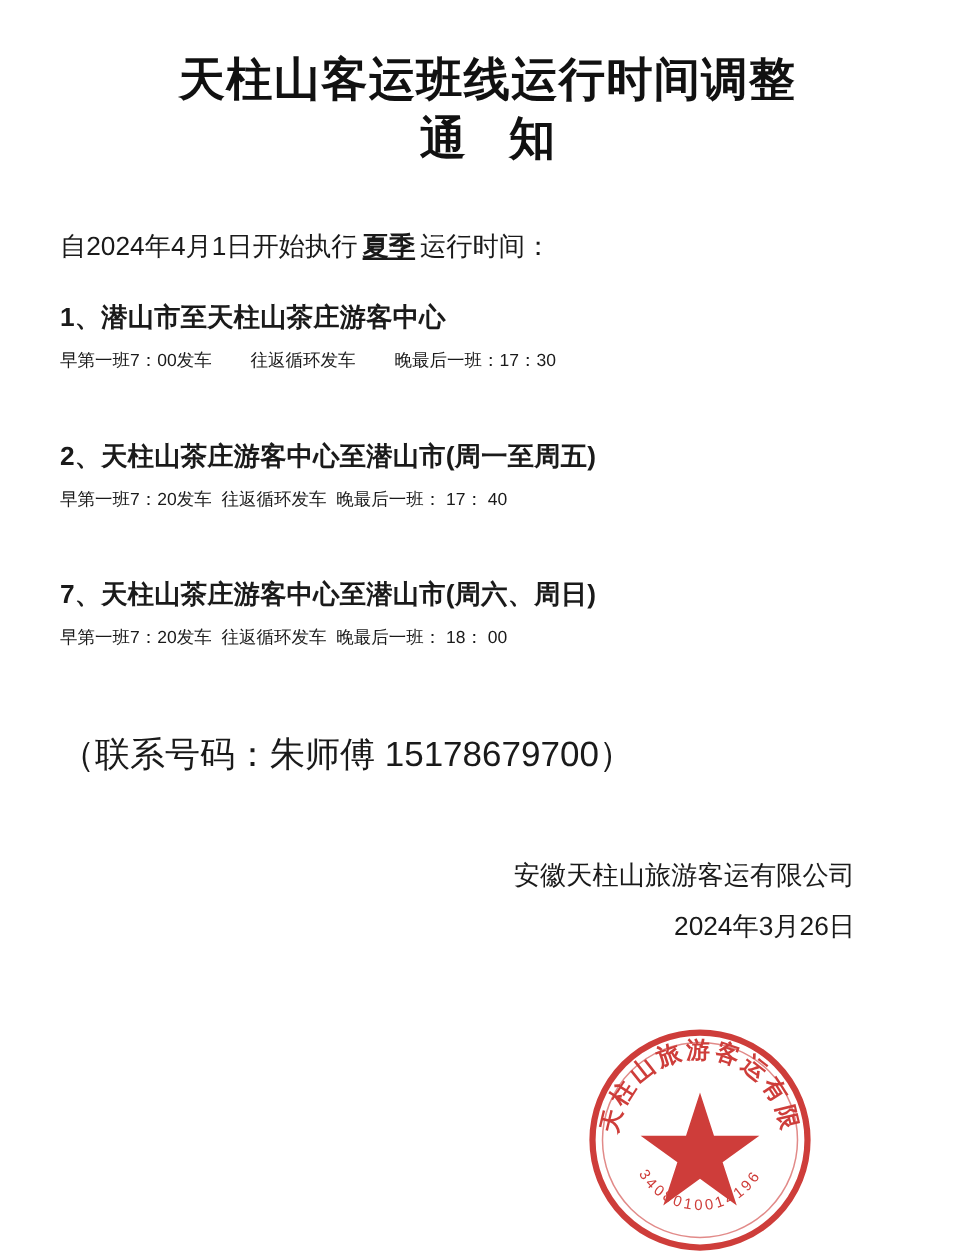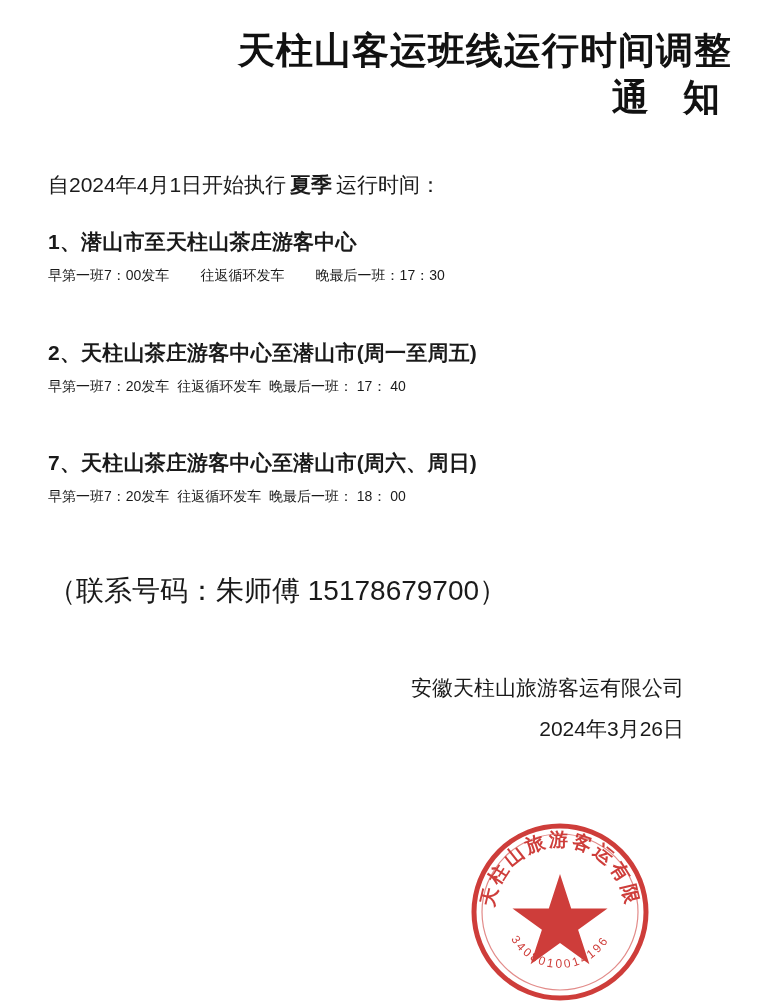--- a/index.html
+++ b/index.html
@@ -16,26 +16,26 @@
     overflow: hidden;
   }
   .page {
     position: relative;
     width: 780px;
     height: 1004px;
     box-sizing: border-box;
     padding: 26px 48px 0 48px;
   }
   .doc-title {
-    text-align: right;
+    text-align: center;
     font-size: 37px;
     font-weight: bold;
     letter-spacing: 1px;
     line-height: 1.28;
-    margin-top: 1px;
+    margin-top: 14px;
     color: #111;
   }
   .doc-title .line2 {
     display: block;
     letter-spacing: 12px;
     padding-left: 12px;
   }
   .intro {
     margin-top: 62px;
     font-size: 22px;
@@ -44,20 +44,21 @@
     color: #1a1a1a;
   }
   .effective {
     margin-top: 46px;
     font-size: 21px;
     line-height: 1.6;
   }
   .effective .season {
     font-weight: bold;
     padding: 0 4px;
+    text-decoration: underline;
   }
   .route-block {
     margin-top: 14px;
   }
   .route-block + .route-block {
     margin-top: 44px;
   }
   .route-title {
     font-size: 21px;
     font-weight: bold;

